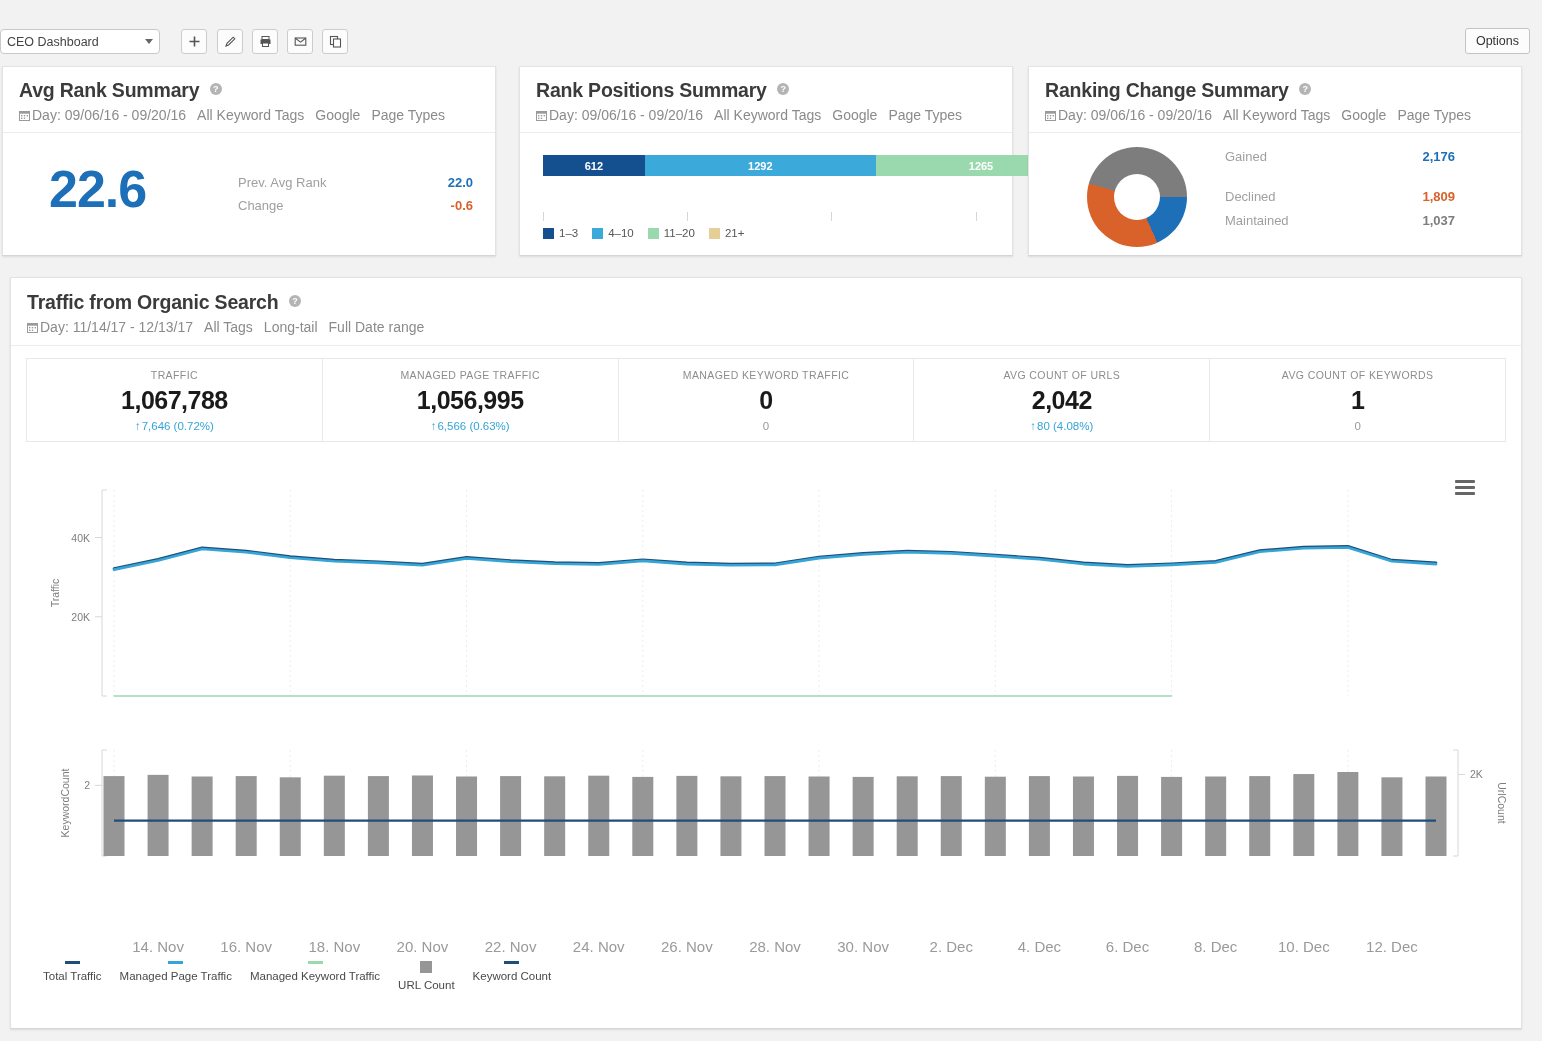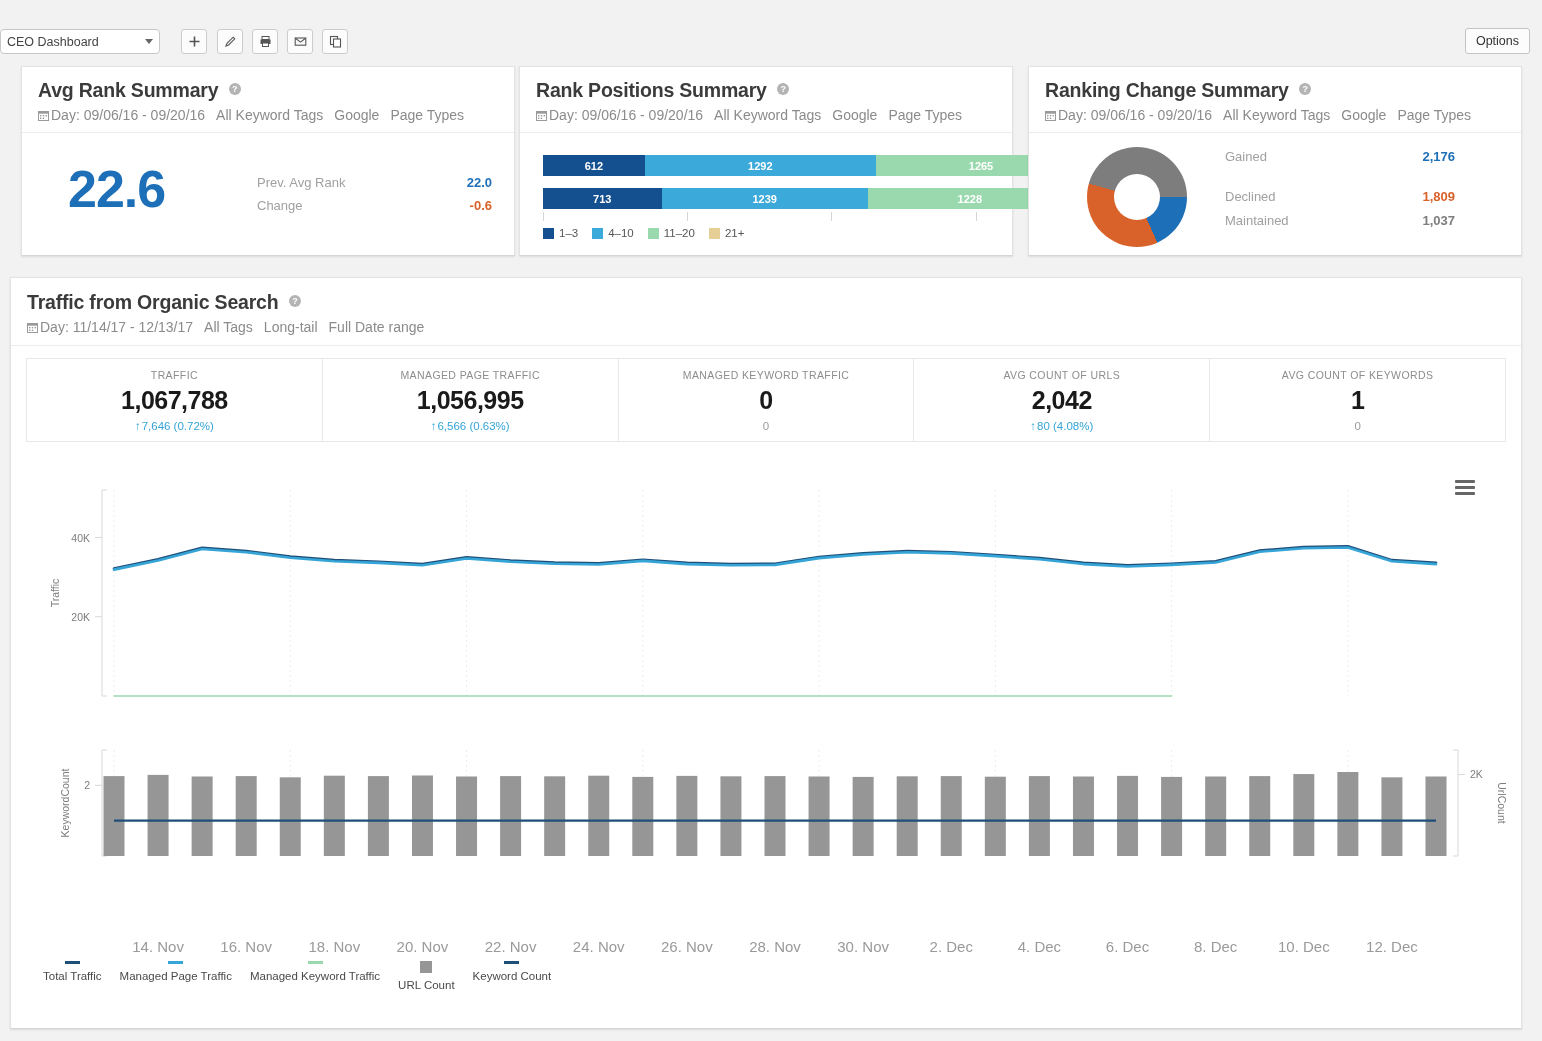--- a/index.html
+++ b/index.html
@@ -68,21 +68,21 @@
     width: 12px; height: 12px; border-radius: 50%;
     background: #b4b4b4; color: #fff; font-size: 9px; font-weight: bold;
     text-align: center; line-height: 12px; margin-left: 6px; margin-bottom: 3px;
     cursor: pointer;
   }
   .meta { margin-top: 5px; font-size: 14px; color: #8b8b8b; display: flex; align-items: center; gap: 0; }
   .meta .cal { margin-right: 2px; display: inline-flex; }
   .meta .m { margin-right: 11px; }
   .meta .m.lnk { cursor: pointer; }
 
-  .c1 { left: 21px;   top: 66px; width: 494px; height: 190px; }
+  .c1 { left: 2px;   top: 66px; width: 494px; height: 190px; }
   .c2 { left: 519px;  top: 66px; width: 494px; height: 190px; }
   .c3 { left: 1028px; top: 66px; width: 494px; height: 190px; }
 
   
   .c1body { position: relative; height: 128px; }
   .bignum {
     position: absolute; left: 46px; top: 26px;
     font-size: 52px; font-weight: bold; color: #1d6fb8; letter-spacing: -1px;
   }
   .kvrow { position: absolute; font-size: 13px; }
@@ -269,26 +269,20 @@
         <span class="m lnk">Google</span>
         <span class="m lnk">Page Types</span>
       </div>
     </div>
     <div class="c2body">
       <div class="stack stk1" id="stack-0">
           <div class="seg" style="width: 101.804px; background: rgb(20, 80, 143);">612</div>
           <div class="seg" style="width: 231px; background: rgb(59, 169, 217);">1292</div>
           <div class="seg" style="width: 210.428px; background: rgb(154, 217, 174);">1265</div>
           <div class="seg" style="width: 308.239px; background: rgb(230, 207, 150);">1853</div>
-        </div>
-      <div class="stack stk2" id="stack-1">
-          <div class="seg" style="width: 118.605px; background: rgb(20, 80, 143);">713</div>
-          <div class="seg" style="width: 206.103px; background: rgb(59, 169, 217);">1239</div>
-          <div class="seg" style="width: 204.273px; background: rgb(154, 217, 174);">1228</div>
-          <div class="seg" style="width: 306.41px; background: rgb(230, 207, 150);">1842</div>
         </div>
       <div class="axis-ticks" id="rp-ticks">
           <i style="left: 0px;"></i>
           <i style="left: 144.167px;"></i>
           <i style="left: 288.333px;"></i>
           <i style="left: 432.5px;"></i>
           <i style="left: 576.667px;"></i>
           <i style="left: 720.833px;"></i>
           <i style="left: 865px;"></i>
         </div>

